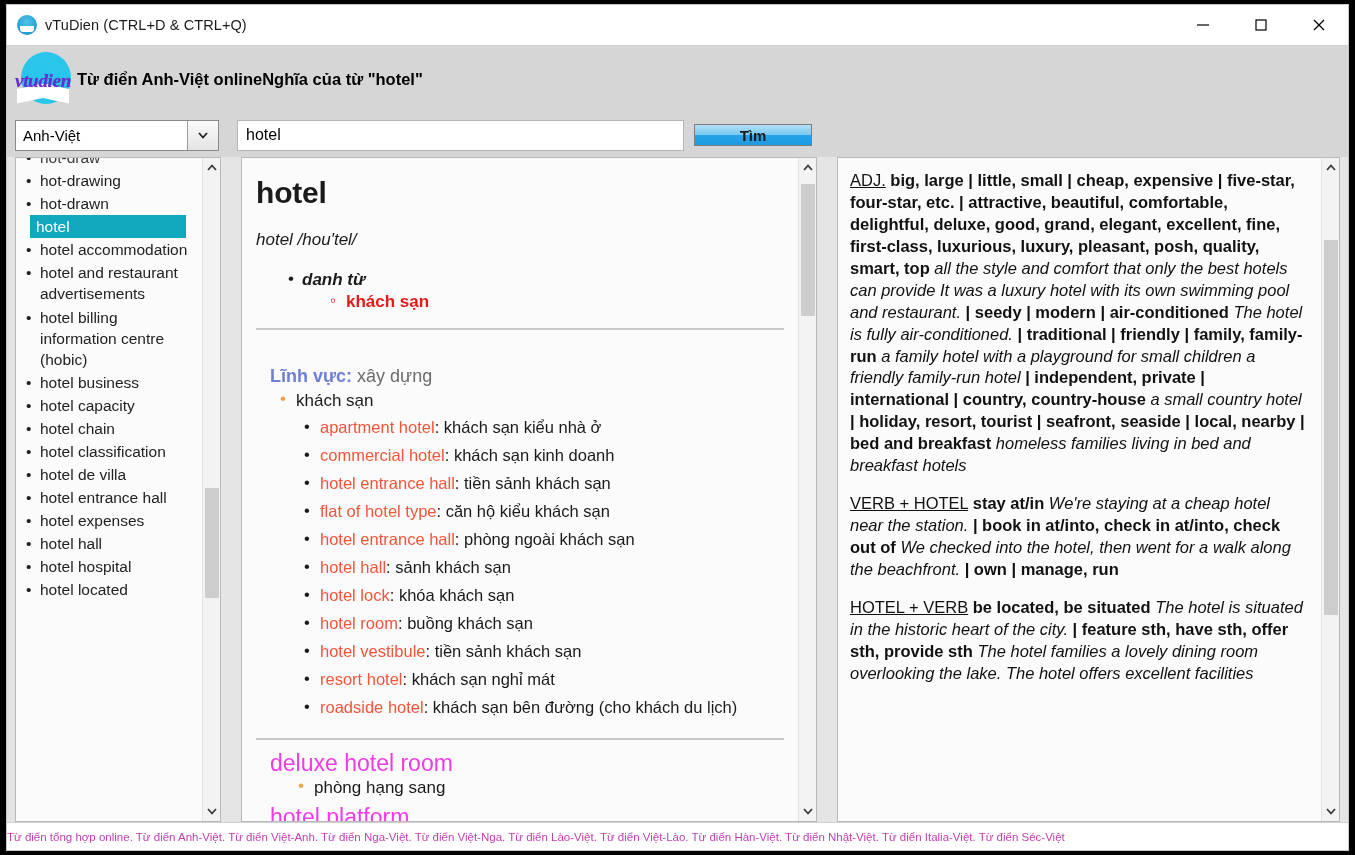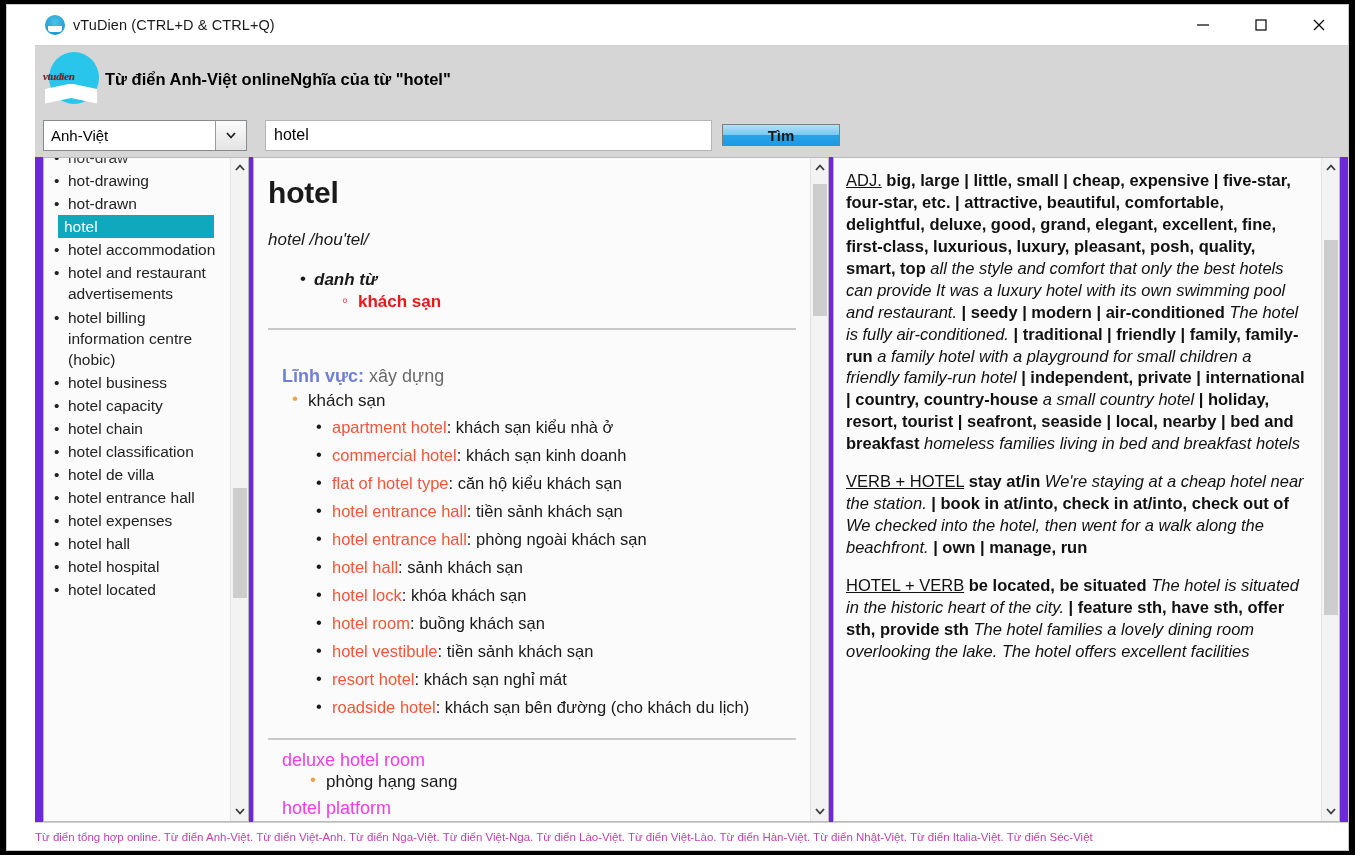--- a/index.html
+++ b/index.html
@@ -17,21 +17,20 @@
   
   .window {
     position: absolute;
     left: 6px; top: 4px;
     width: 1343px; height: 847px;
     background: #ffffff;
     border: 1px solid #c8c8c8;
     display: flex;
     flex-direction: column;
     overflow: hidden;
-    padding-left: 28px;
   }
   
   .titlebar {
     height: 40px;
     background: #ffffff;
     display: flex;
     align-items: center;
     flex: 0 0 auto;
     border-bottom: 1px solid #ffffff;
   }
@@ -100,24 +99,24 @@
     clip-path: polygon(0% 28%, 100% 0%, 100% 72%, 0% 100%);
   }
   .brand-logo .bookR {
     left: 28px;
     clip-path: polygon(0% 0%, 100% 28%, 100% 100%, 0% 72%);
   }
   .brand-logo .wordmark {
     position: absolute;
     left: 0px; top: 20px;
     width: 62px;
-    font-size: 11px;
+    font-size: 19px;
     font-weight: bold;
     font-style: italic;
-    color: #7f1d1d;
+    color: #6d28d9;
     font-family: "Liberation Serif", serif;
     letter-spacing: -0.3px;
     text-shadow: 0 0 1px rgba(0,0,0,.35);
   }
   .brand-text {
     display: flex;
     flex-direction: row;
     justify-content: center;
     line-height: 1.28;
     margin-left: 2px;
@@ -171,24 +170,24 @@
     background: linear-gradient(#b3e0f7 0%, #79c9f2 48%, #27a3e8 52%, #1c9ae3 100%);
     border: 1px solid #7e7e7e;
     display: flex; align-items: center; justify-content: center;
     font-size: 15px; font-weight: bold;
     color: #1a1a1a;
   }
   
   .panes {
     flex: 1 1 auto;
     display: flex;
-    background: #6d28d9;
+    background: #e5e5e5;
     padding: 0 8px 0 8px;
     min-height: 0;
-    gap: 4px;
+    gap: 20px;
   }
   .pane {
     background: #fbfbfb;
     border: 1px solid #b9b9b9;
     position: relative;
     display: flex;
     min-height: 0;
     overflow: hidden;
   }
   .pane-body {
@@ -327,21 +326,21 @@
   }
   .coll-item::before {
     content: "•";
     position: absolute; left: 0; top: -1px;
     color: #1a1a1a;
   }
   .coll-en { color: #f2553a; }
   .subentry { margin-top: 6px; margin-left: 14px; }
   .sub-title {
     color: #ef3ce5;
-    font-size: 18px;
+    font-size: 23px;
   }
   .sub-def {
     margin-left: 28px;
     position: relative;
     padding-left: 16px;
     font-size: 17px;
     color: #1a1a1a;
     margin-top: 1px;
   }
   .sub-def::before {
@@ -489,22 +488,22 @@
 
             <div class="field-line">
               <span class="field-label">Lĩnh vực:</span>
               <span class="field-val">xây dựng</span>
             </div>
             <div class="field-head">khách sạn</div>
 
             <div class="collocs">
               <div class="coll-item"><span class="coll-en">apartment hotel</span>: <span>khách sạn kiểu nhà ở</span></div>
               <div class="coll-item"><span class="coll-en">commercial hotel</span>: <span>khách sạn kinh doanh</span></div>
+              <div class="coll-item"><span class="coll-en">hotel entrance hall</span>: <span>tiền sảnh khách sạn</span></div>
               <div class="coll-item"><span class="coll-en">flat of hotel type</span>: <span>căn hộ kiểu khách sạn</span></div>
-              <div class="coll-item"><span class="coll-en">hotel entrance hall</span>: <span>tiền sảnh khách sạn</span></div>
               <div class="coll-item"><span class="coll-en">hotel entrance hall</span>: <span>phòng ngoài khách sạn</span></div>
               <div class="coll-item"><span class="coll-en">hotel hall</span>: <span>sảnh khách sạn</span></div>
               <div class="coll-item"><span class="coll-en">hotel lock</span>: <span>khóa khách sạn</span></div>
               <div class="coll-item"><span class="coll-en">hotel room</span>: <span>buồng khách sạn</span></div>
               <div class="coll-item"><span class="coll-en">hotel vestibule</span>: <span>tiền sảnh khách sạn</span></div>
               <div class="coll-item"><span class="coll-en">resort hotel</span>: <span>khách sạn nghỉ mát</span></div>
               <div class="coll-item"><span class="coll-en">roadside hotel</span>: <span>khách sạn bên đường (cho khách du lịch)</span></div>
             </div>
 
             <div class="hr"></div>

